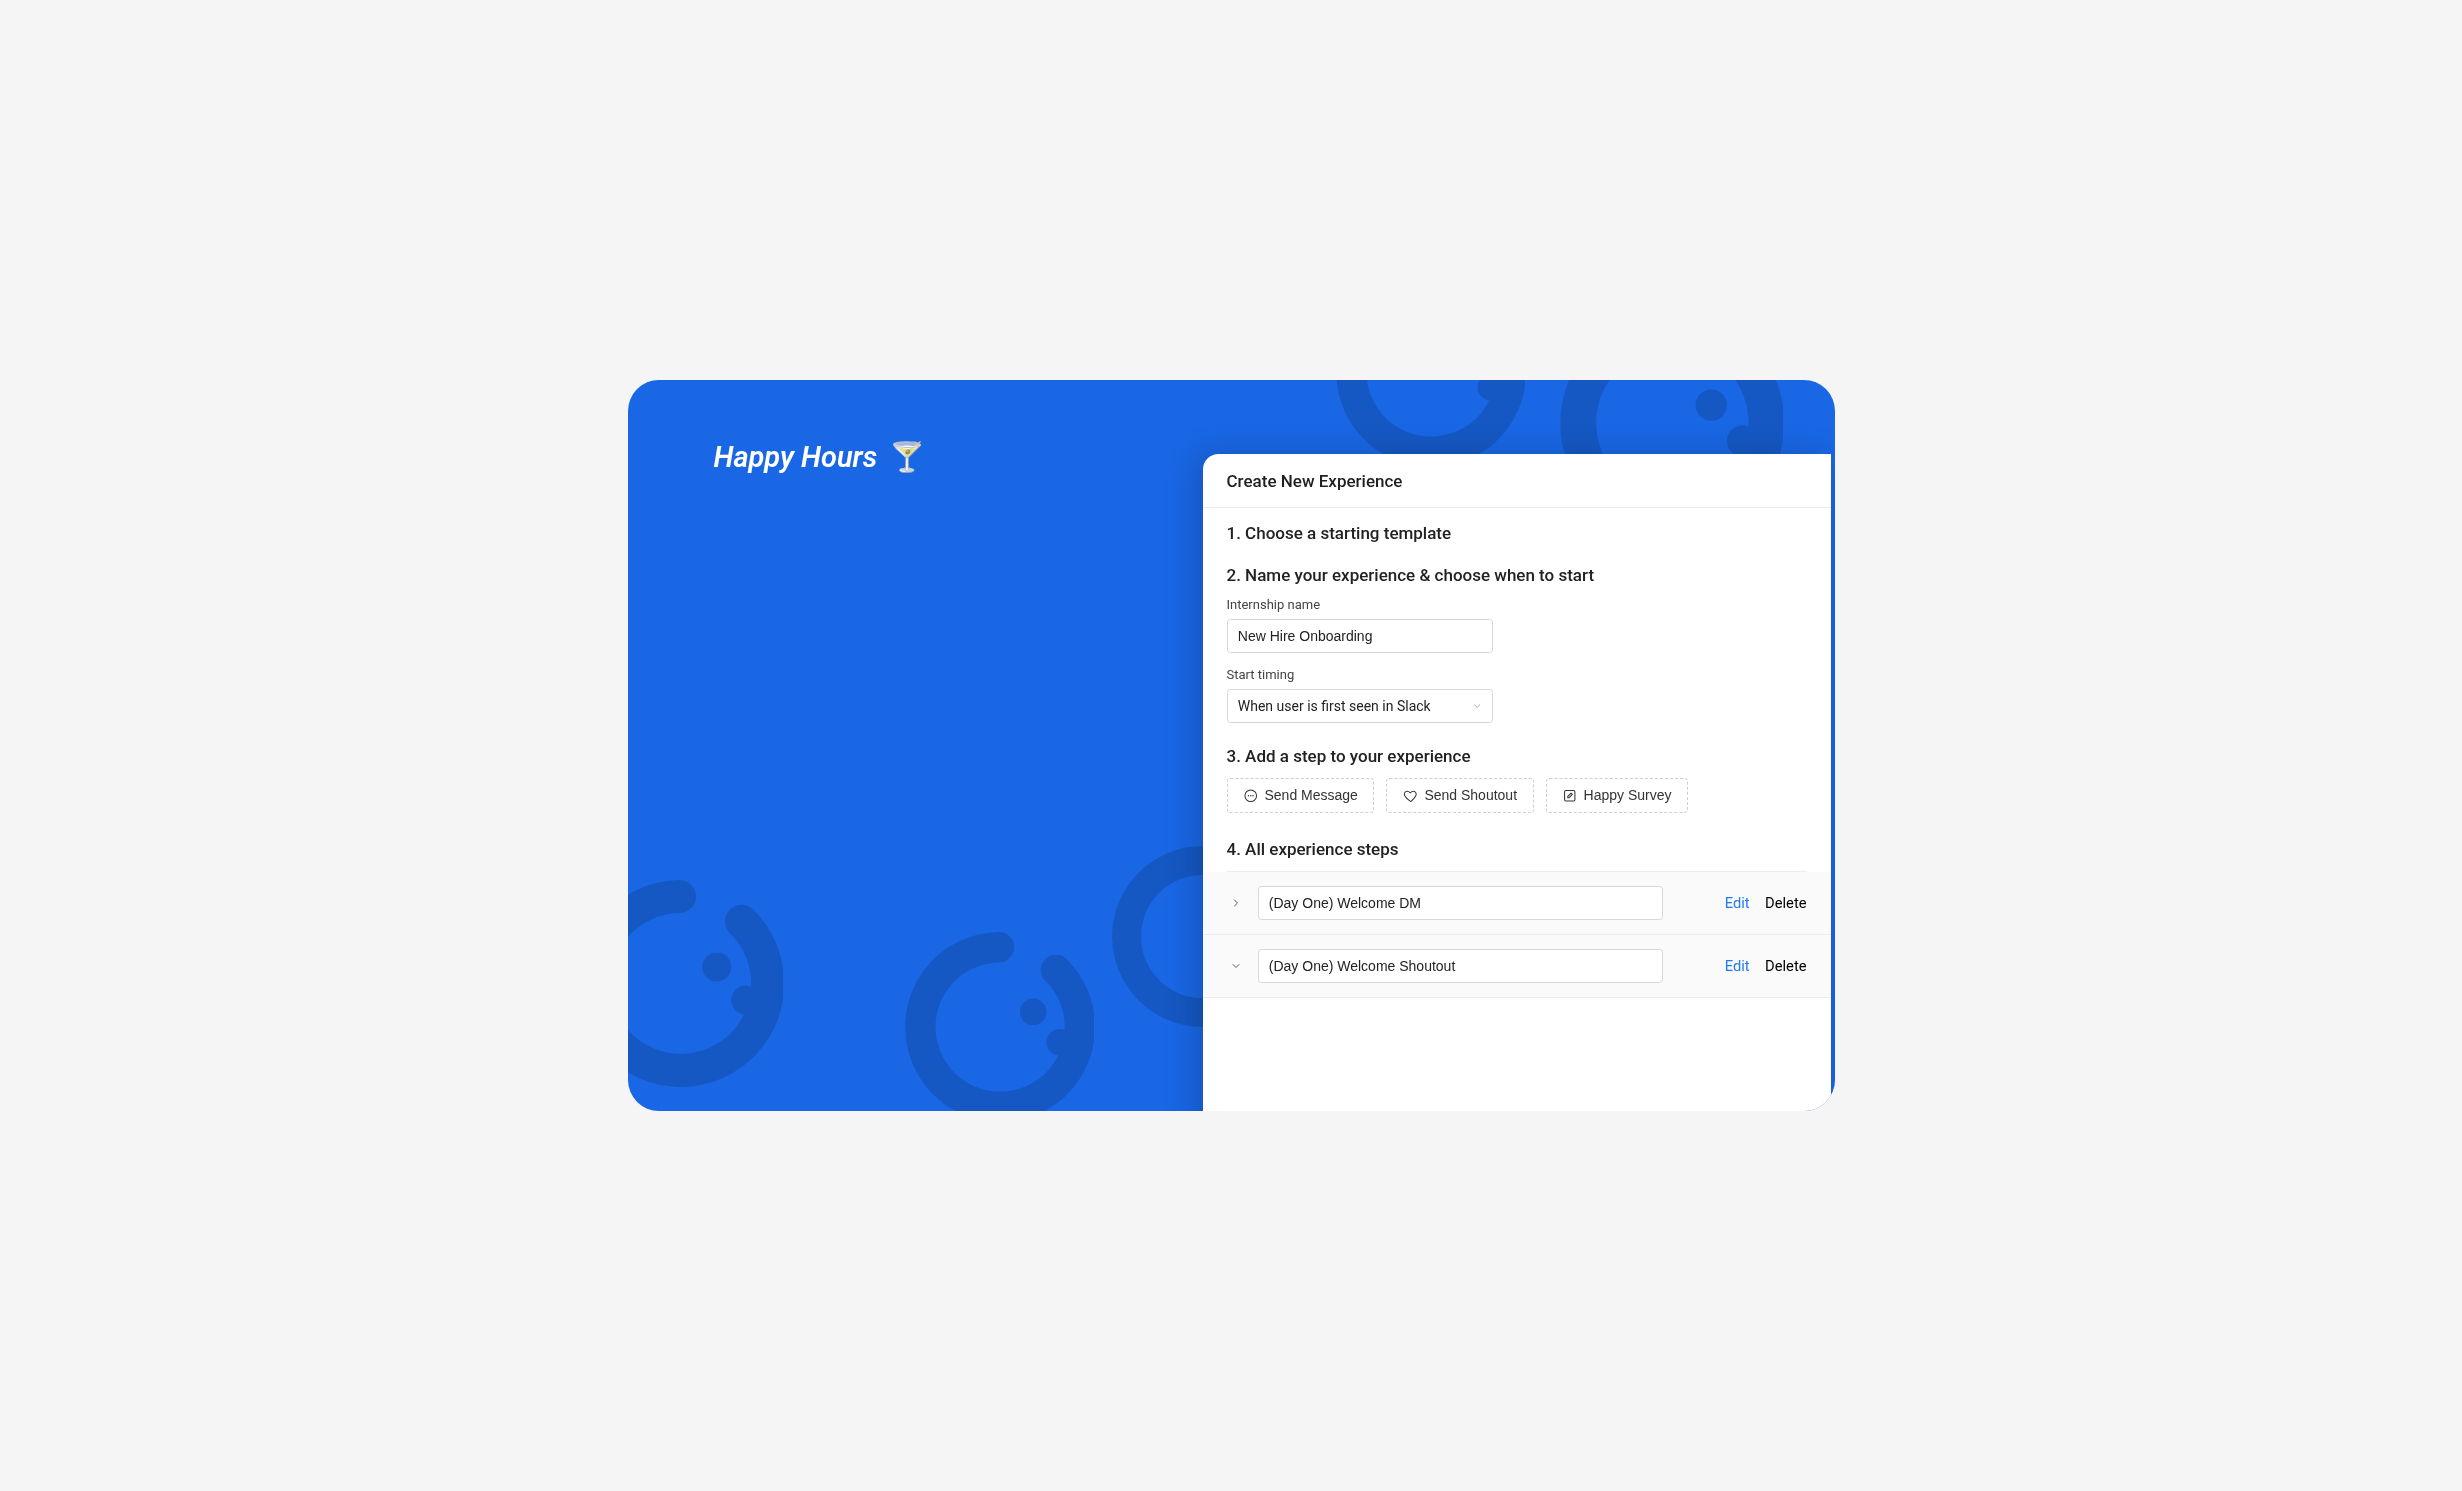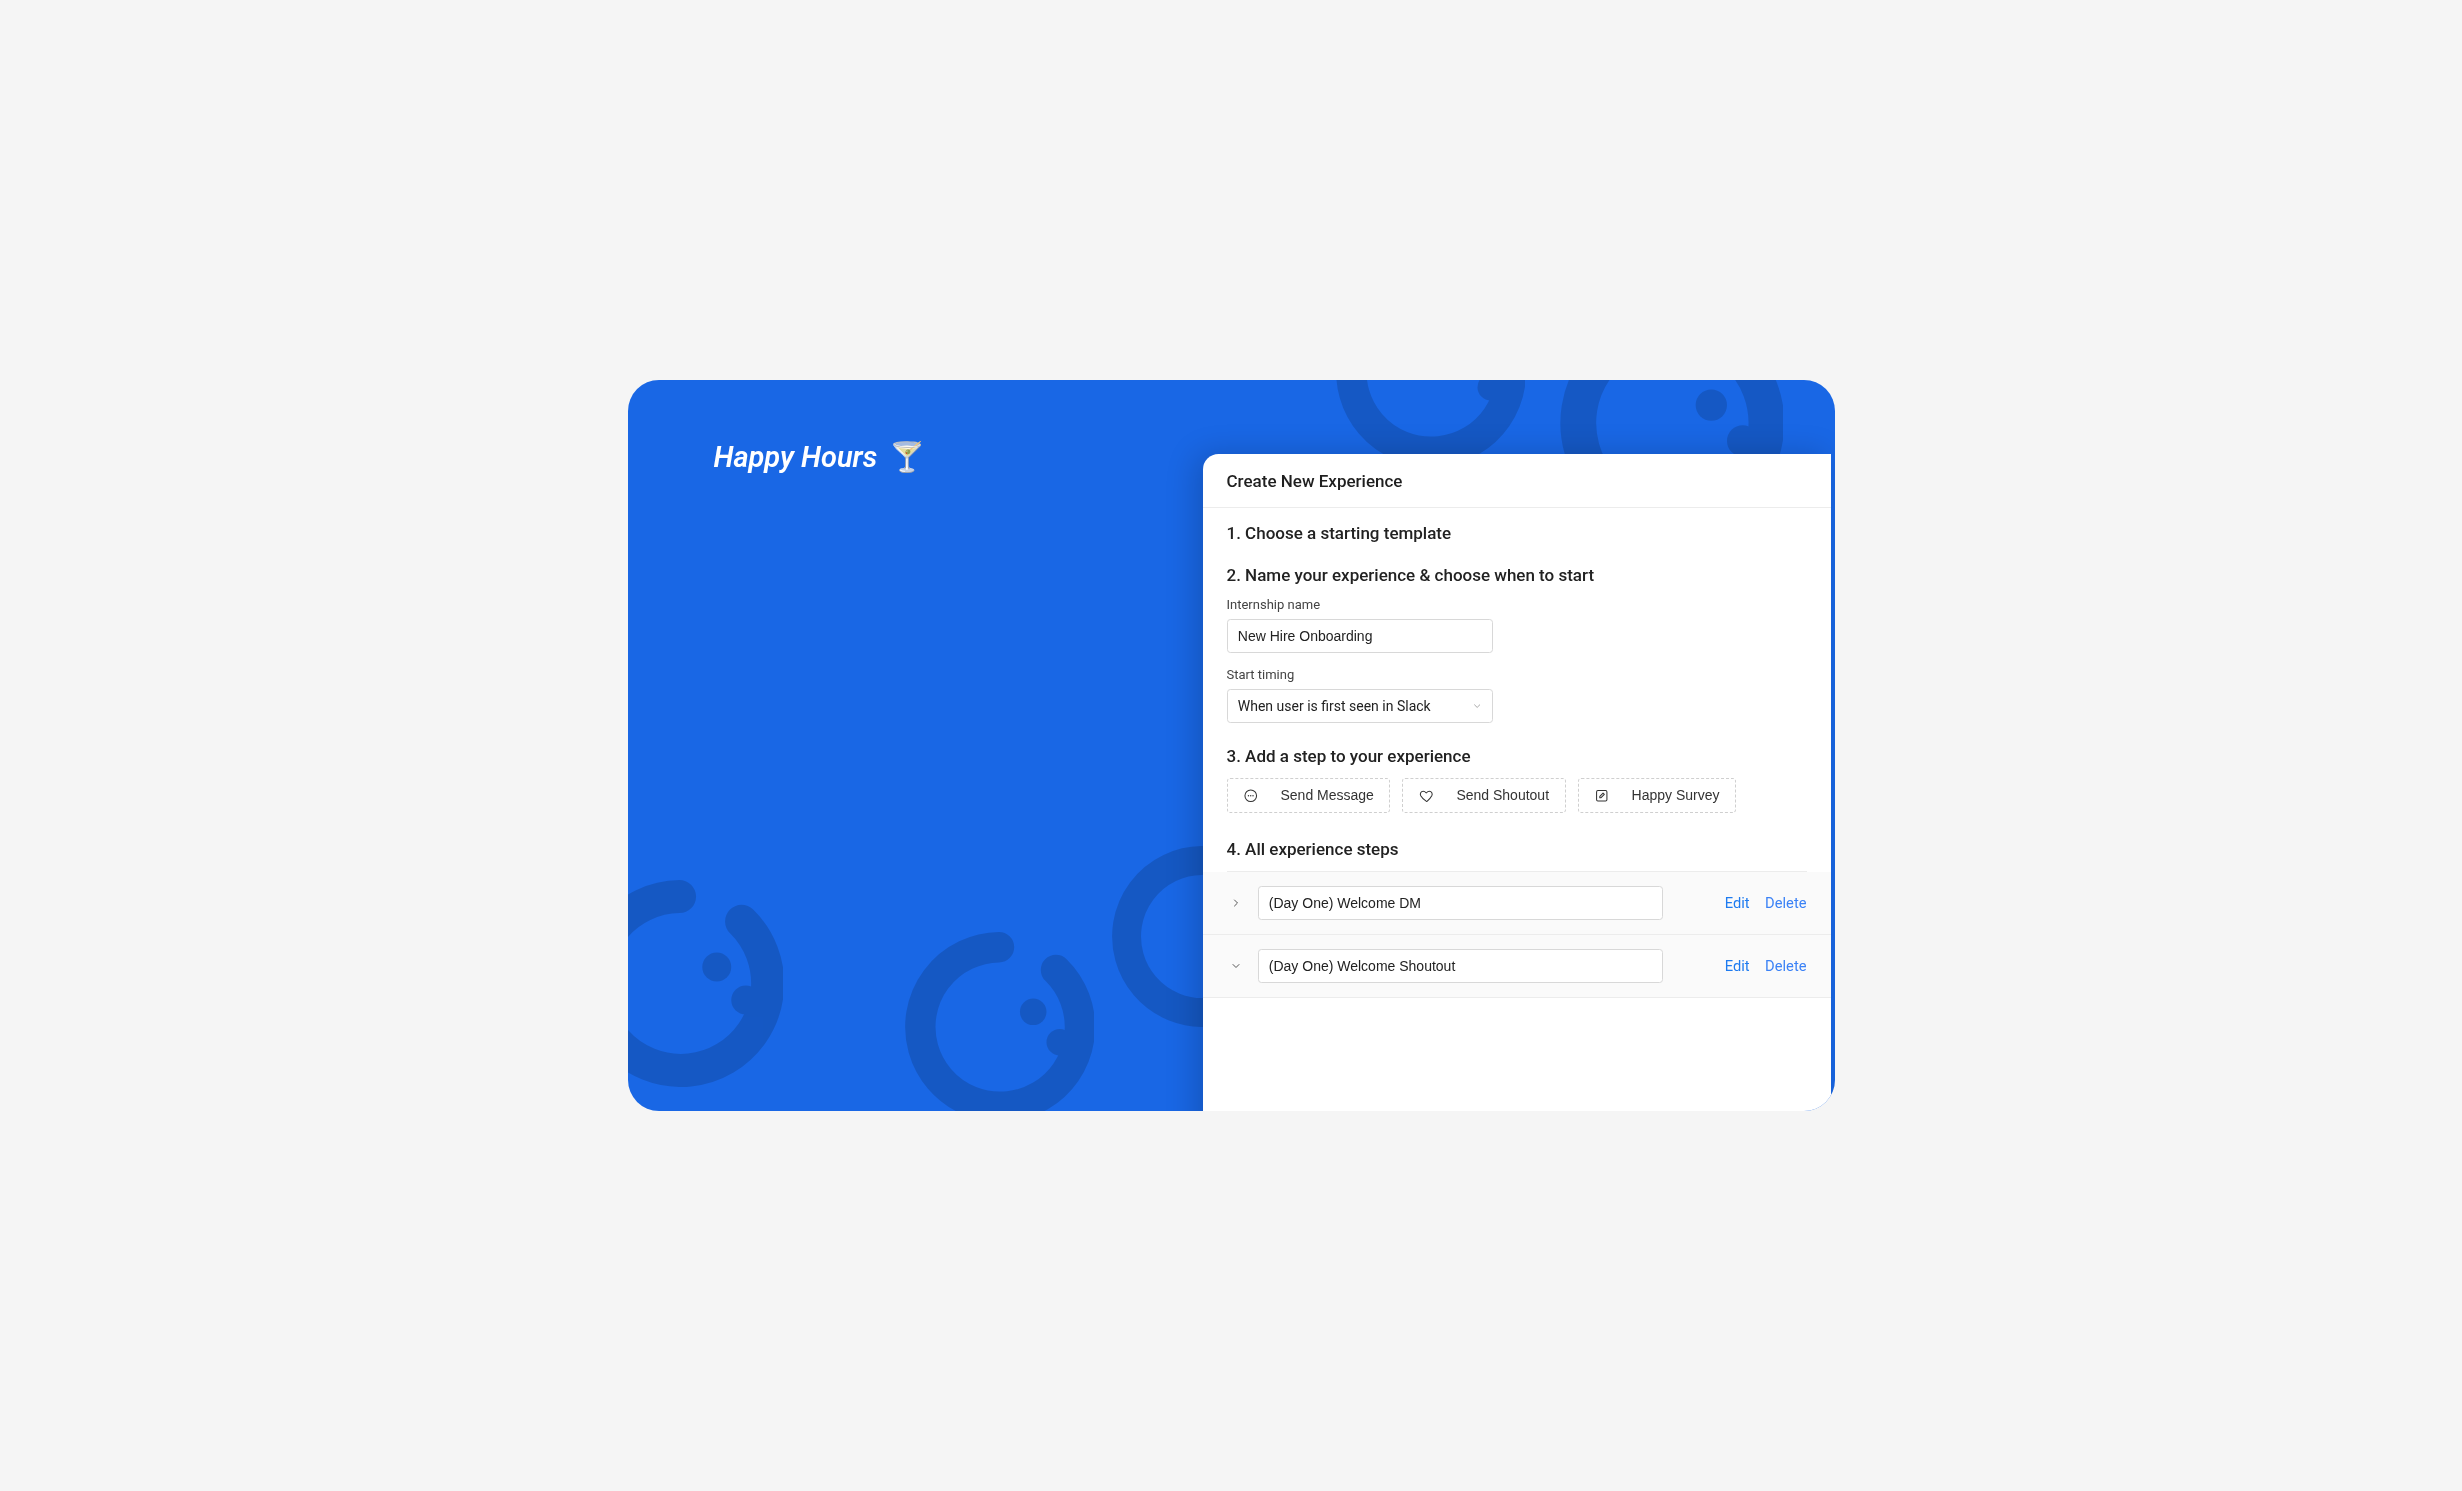--- a/index.html
+++ b/index.html
@@ -172,21 +172,21 @@
     .section-block { margin-bottom: 22.4px; }
 
     .step-buttons {
       display: flex;
       gap: 12px;
       margin-bottom: 26px;
     }
     .step-btn {
       display: inline-flex;
       align-items: center;
-      gap: 22px;
+      gap: 6px;
       padding: 8.6px 15.5px;
       border: 0.9px dashed #cfcfcf;
       border-radius: 3.4px;
       background: #fff;
       font-size: 14px;
       color: #333;
       cursor: pointer;
     }
     .step-btn svg { display: block; }
 
@@ -229,21 +229,21 @@
       color: #222;
       background: #fff;
     }
     .step-actions {
       margin-left: auto;
       display: flex;
       gap: 15.5px;
       font-size: 14.7px;
     }
     .link-edit { color: #1e7bf0; cursor: pointer; }
-    .link-delete { color: #3b82f6; cursor: pointer; }
+    .link-delete { color: #000000; cursor: pointer; }
   </style>
 </head>
 <body>
 
 <div class="canvas">
 
   <div class="bg-shape" style="left:-52px; top:500px;">
     <svg width="207" height="207" viewBox="0 0 100 100">
       <path d="M50 8 a42 42 0 1 0 30 12" fill="none" stroke="#000" stroke-width="16" stroke-linecap="round"></path>
       <circle cx="68" cy="42" r="7" fill="#000"></circle>

